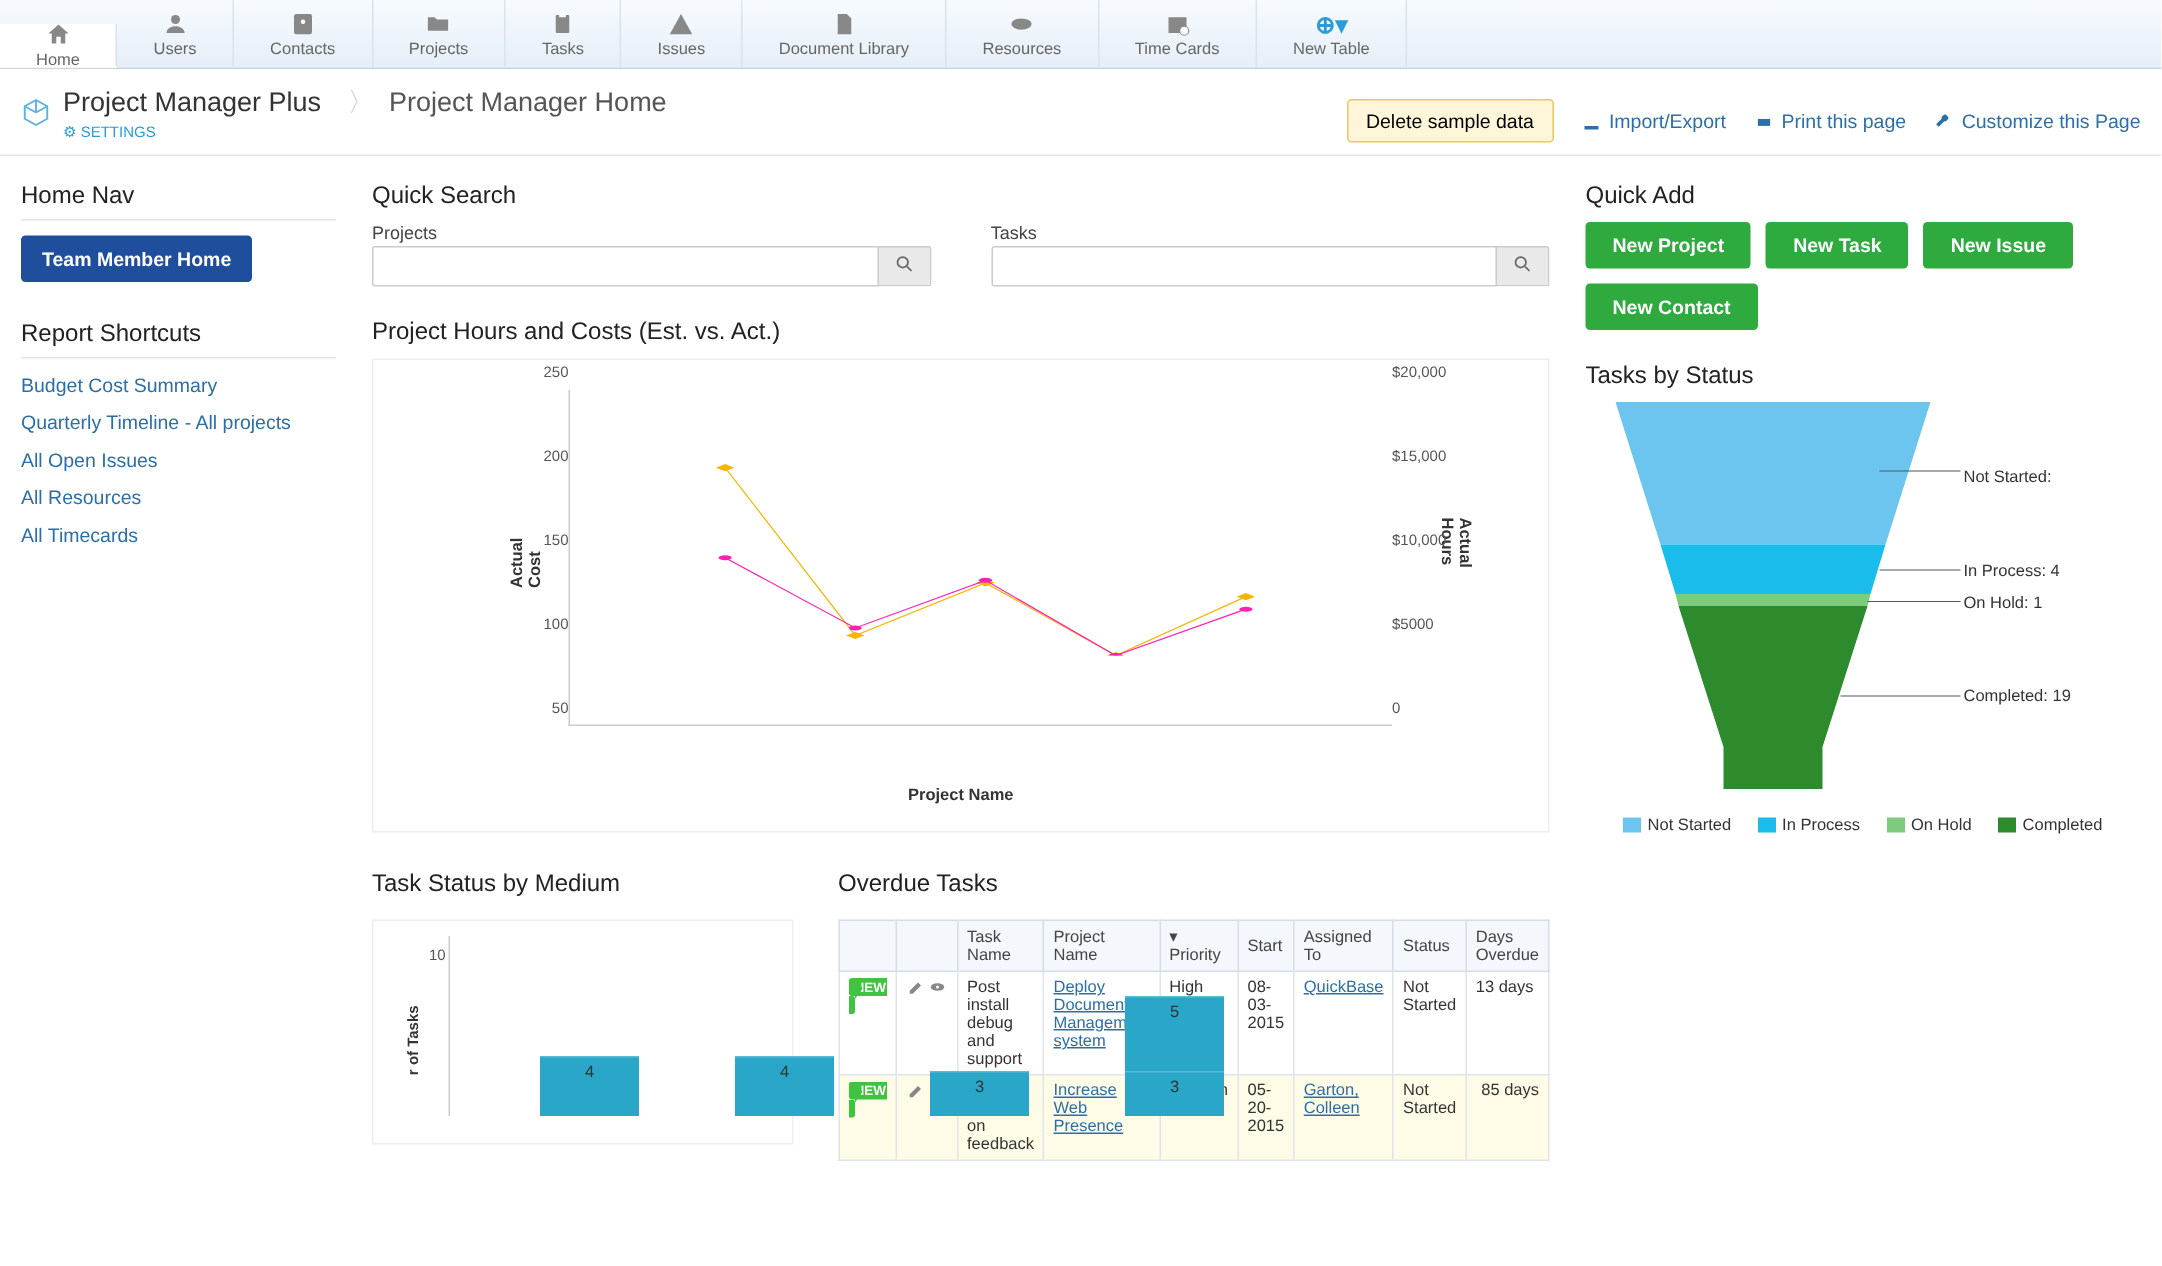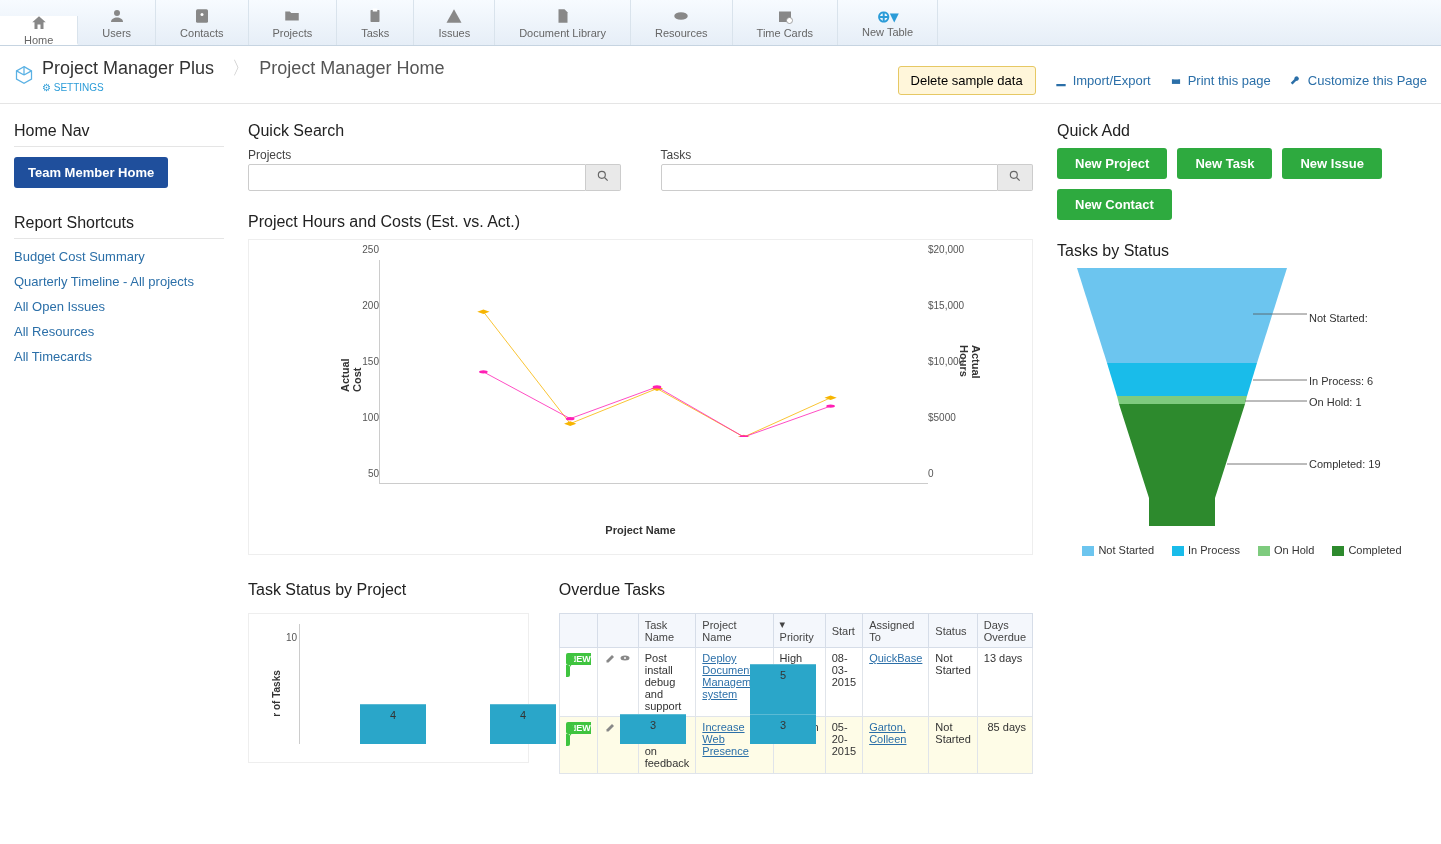--- a/index.html
+++ b/index.html
@@ -305,21 +305,21 @@
               <circle cx="70" cy="100" r="1" fill="#ff1fb4"></circle>
               <circle cx="90" cy="81.5" r="1" fill="#ff1fb4"></circle>
             </svg>
         </div>
       </div>
       <div class="xtitle">Project Name</div>
     </div>
 
     <div style="display:flex; gap:30px;">
       <div style="flex:1;">
-        <div class="sectitle">Task Status by Project</div>
+        <div class="sectitle">Task Status by Medium</div>
         <div class="chartwrap tsproj" style="border:1px solid #eee;">
           <span class="tsylabel">r of Tasks</span>
           <div class="tsplot" id="tsplot">
             <span class="ylbl10">10</span>
           <div class="tsbar" style="left: 60px; height: 33.3333%;">
                 <div class="seg" style="height: 100%;">4</div>
               </div>
               <div class="tsbar" style="left: 190px; height: 33.3333%;">
                 <div class="seg" style="height: 100%;">4</div>
               </div>
@@ -404,21 +404,21 @@
     <div class="sectitle">Tasks by Status</div>
     <div class="funnelwrap">
       <div class="funnel">
         <svg viewBox="0 0 250 260">
           <polygon points="20,0 230,0 200,95 50,95" fill="#6cc5ef"></polygon>
           <polygon points="50,95 200,95 190,128 60,128" fill="#19bcea"></polygon>
           <polygon points="60,128 190,128 188,136 62,136" fill="#7ecb7e"></polygon>
           <polygon points="62,136 188,136 158,230 158,258 92,258 92,230" fill="#2d8a2d"></polygon>
         </svg>
         <div class="funlabel" style="left:252px; top:44px;"><span>Not Started:</span></div>
-        <div class="funlabel" style="left:252px; top:107px;"><span>In Process: 6</span></div>
+        <div class="funlabel" style="left:252px; top:107px;"><span>In Process: 4</span></div>
         <div class="funlabel" style="left:252px; top:128px;"><span>On Hold: 1</span></div>
         <div class="funlabel" style="left:252px; top:190px;"><span>Completed: 19</span></div>
         <svg style="position:absolute;left:0;top:0;width:370px;height:260px;pointer-events:none">
           <line x1="196" y1="46" x2="250" y2="46" stroke="#555" stroke-width="0.8"></line>
           <line x1="196" y1="112" x2="250" y2="112" stroke="#555" stroke-width="0.8"></line>
           <line x1="188" y1="133" x2="250" y2="133" stroke="#555" stroke-width="0.8"></line>
           <line x1="170" y1="196" x2="250" y2="196" stroke="#555" stroke-width="0.8"></line>
         </svg>
       </div>
       <div class="funlegend">

